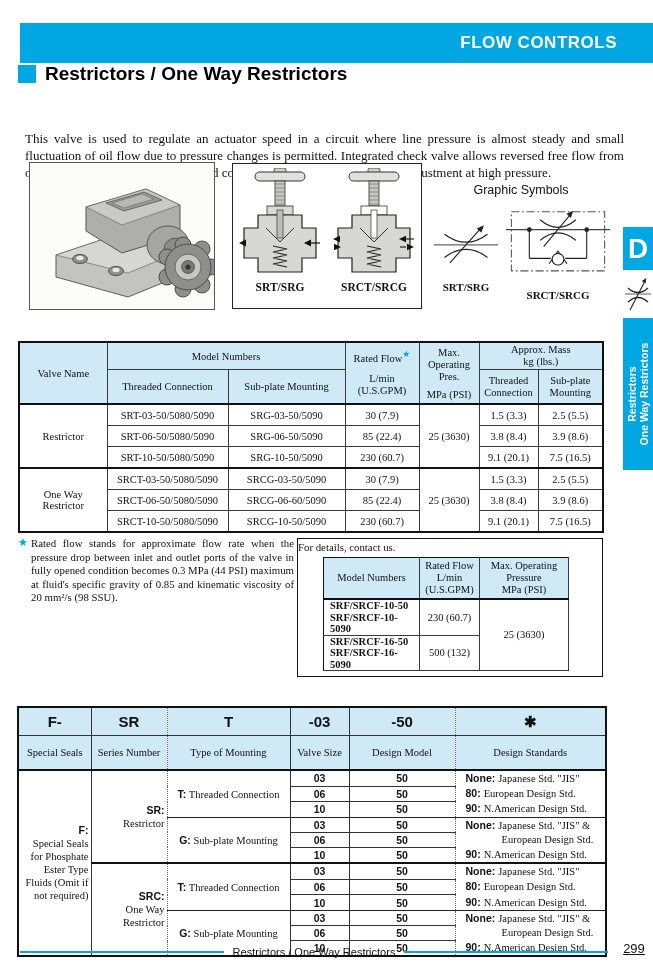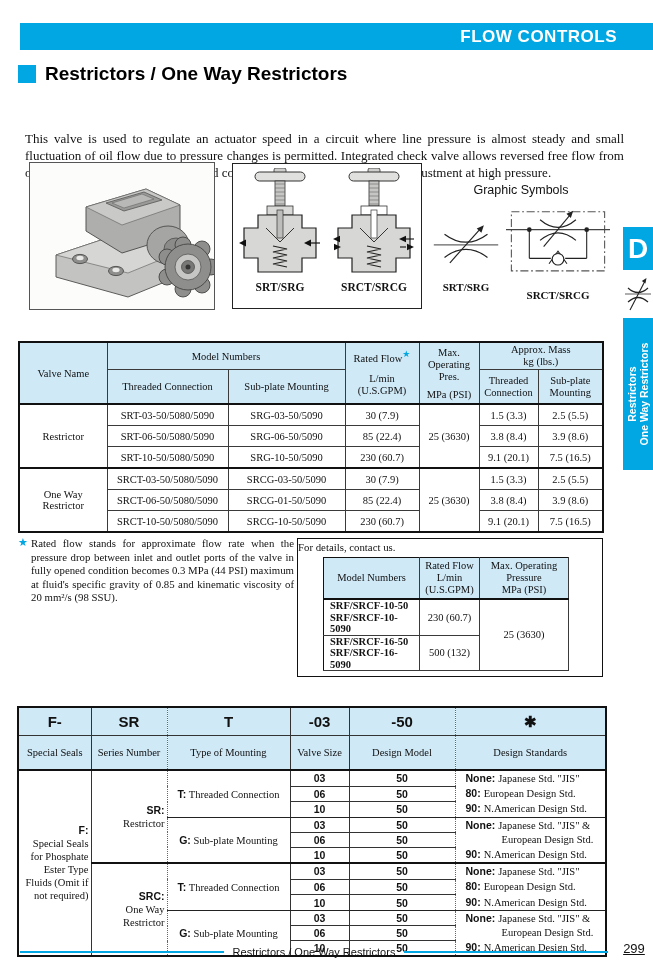--- a/index.html
+++ b/index.html
@@ -1,20 +1,20 @@
 <!DOCTYPE html>
 <html><head>
 <meta charset="utf-8">
 <style>
   html,body{margin:0;padding:0;background:#e8e8e8;}
   .page{position:relative;width:653px;height:971px;background:#ffffff;margin:0 auto;overflow:hidden;
         font-family:"Liberation Serif",serif;color:#111;}
 
   
-  .banner{position:absolute;left:20px;top:23px;width:633px;height:27px;background:#00a7e2;
+  .banner{position:absolute;left:20px;top:23px;width:633px;height:40px;background:#00a7e2;
           display:flex;align-items:center;justify-content:flex-end;padding-right:36px;box-sizing:border-box;}
   .banner span{font-family:"Liberation Sans",sans-serif;font-weight:bold;font-size:17px;color:#fff;letter-spacing:.5px;}
 
   
   .title-row{position:absolute;left:18px;top:63px;display:flex;align-items:center;}
   .sq-big{width:18px;height:18px;background:#00a7e2;margin-right:9px;}
   .title-row h1{margin:0;font-family:"Liberation Sans",sans-serif;font-size:19px;font-weight:bold;color:#000;}
 
   .intro{position:absolute;left:25px;top:99px;width:599px;font-size:13px;line-height:16.8px;text-align:justify;margin-top:32px;}
 
@@ -309,21 +309,21 @@
         <td rowspan="3">One Way Restrictor</td>
         <td>SRCT-03-50/5080/5090</td>
         <td>SRCG-03-50/5090</td>
         <td>30 (7.9)</td>
         <td rowspan="3">25 (3630)</td>
         <td>1.5 (3.3)</td>
         <td>2.5 (5.5)</td>
       </tr>
       <tr>
         <td>SRCT-06-50/5080/5090</td>
-        <td>SRCG-01-50/5090</td>
+        <td>SRCG-06-60/5090</td>
         <td>85 (22.4)</td>
         <td>3.8 (8.4)</td>
         <td>3.9 (8.6)</td>
       </tr>
       <tr>
         <td>SRCT-10-50/5080/5090</td>
         <td>SRCG-10-50/5090</td>
         <td>230 (60.7)</td>
         <td>9.1 (20.1)</td>
         <td>7.5 (16.5)</td>

